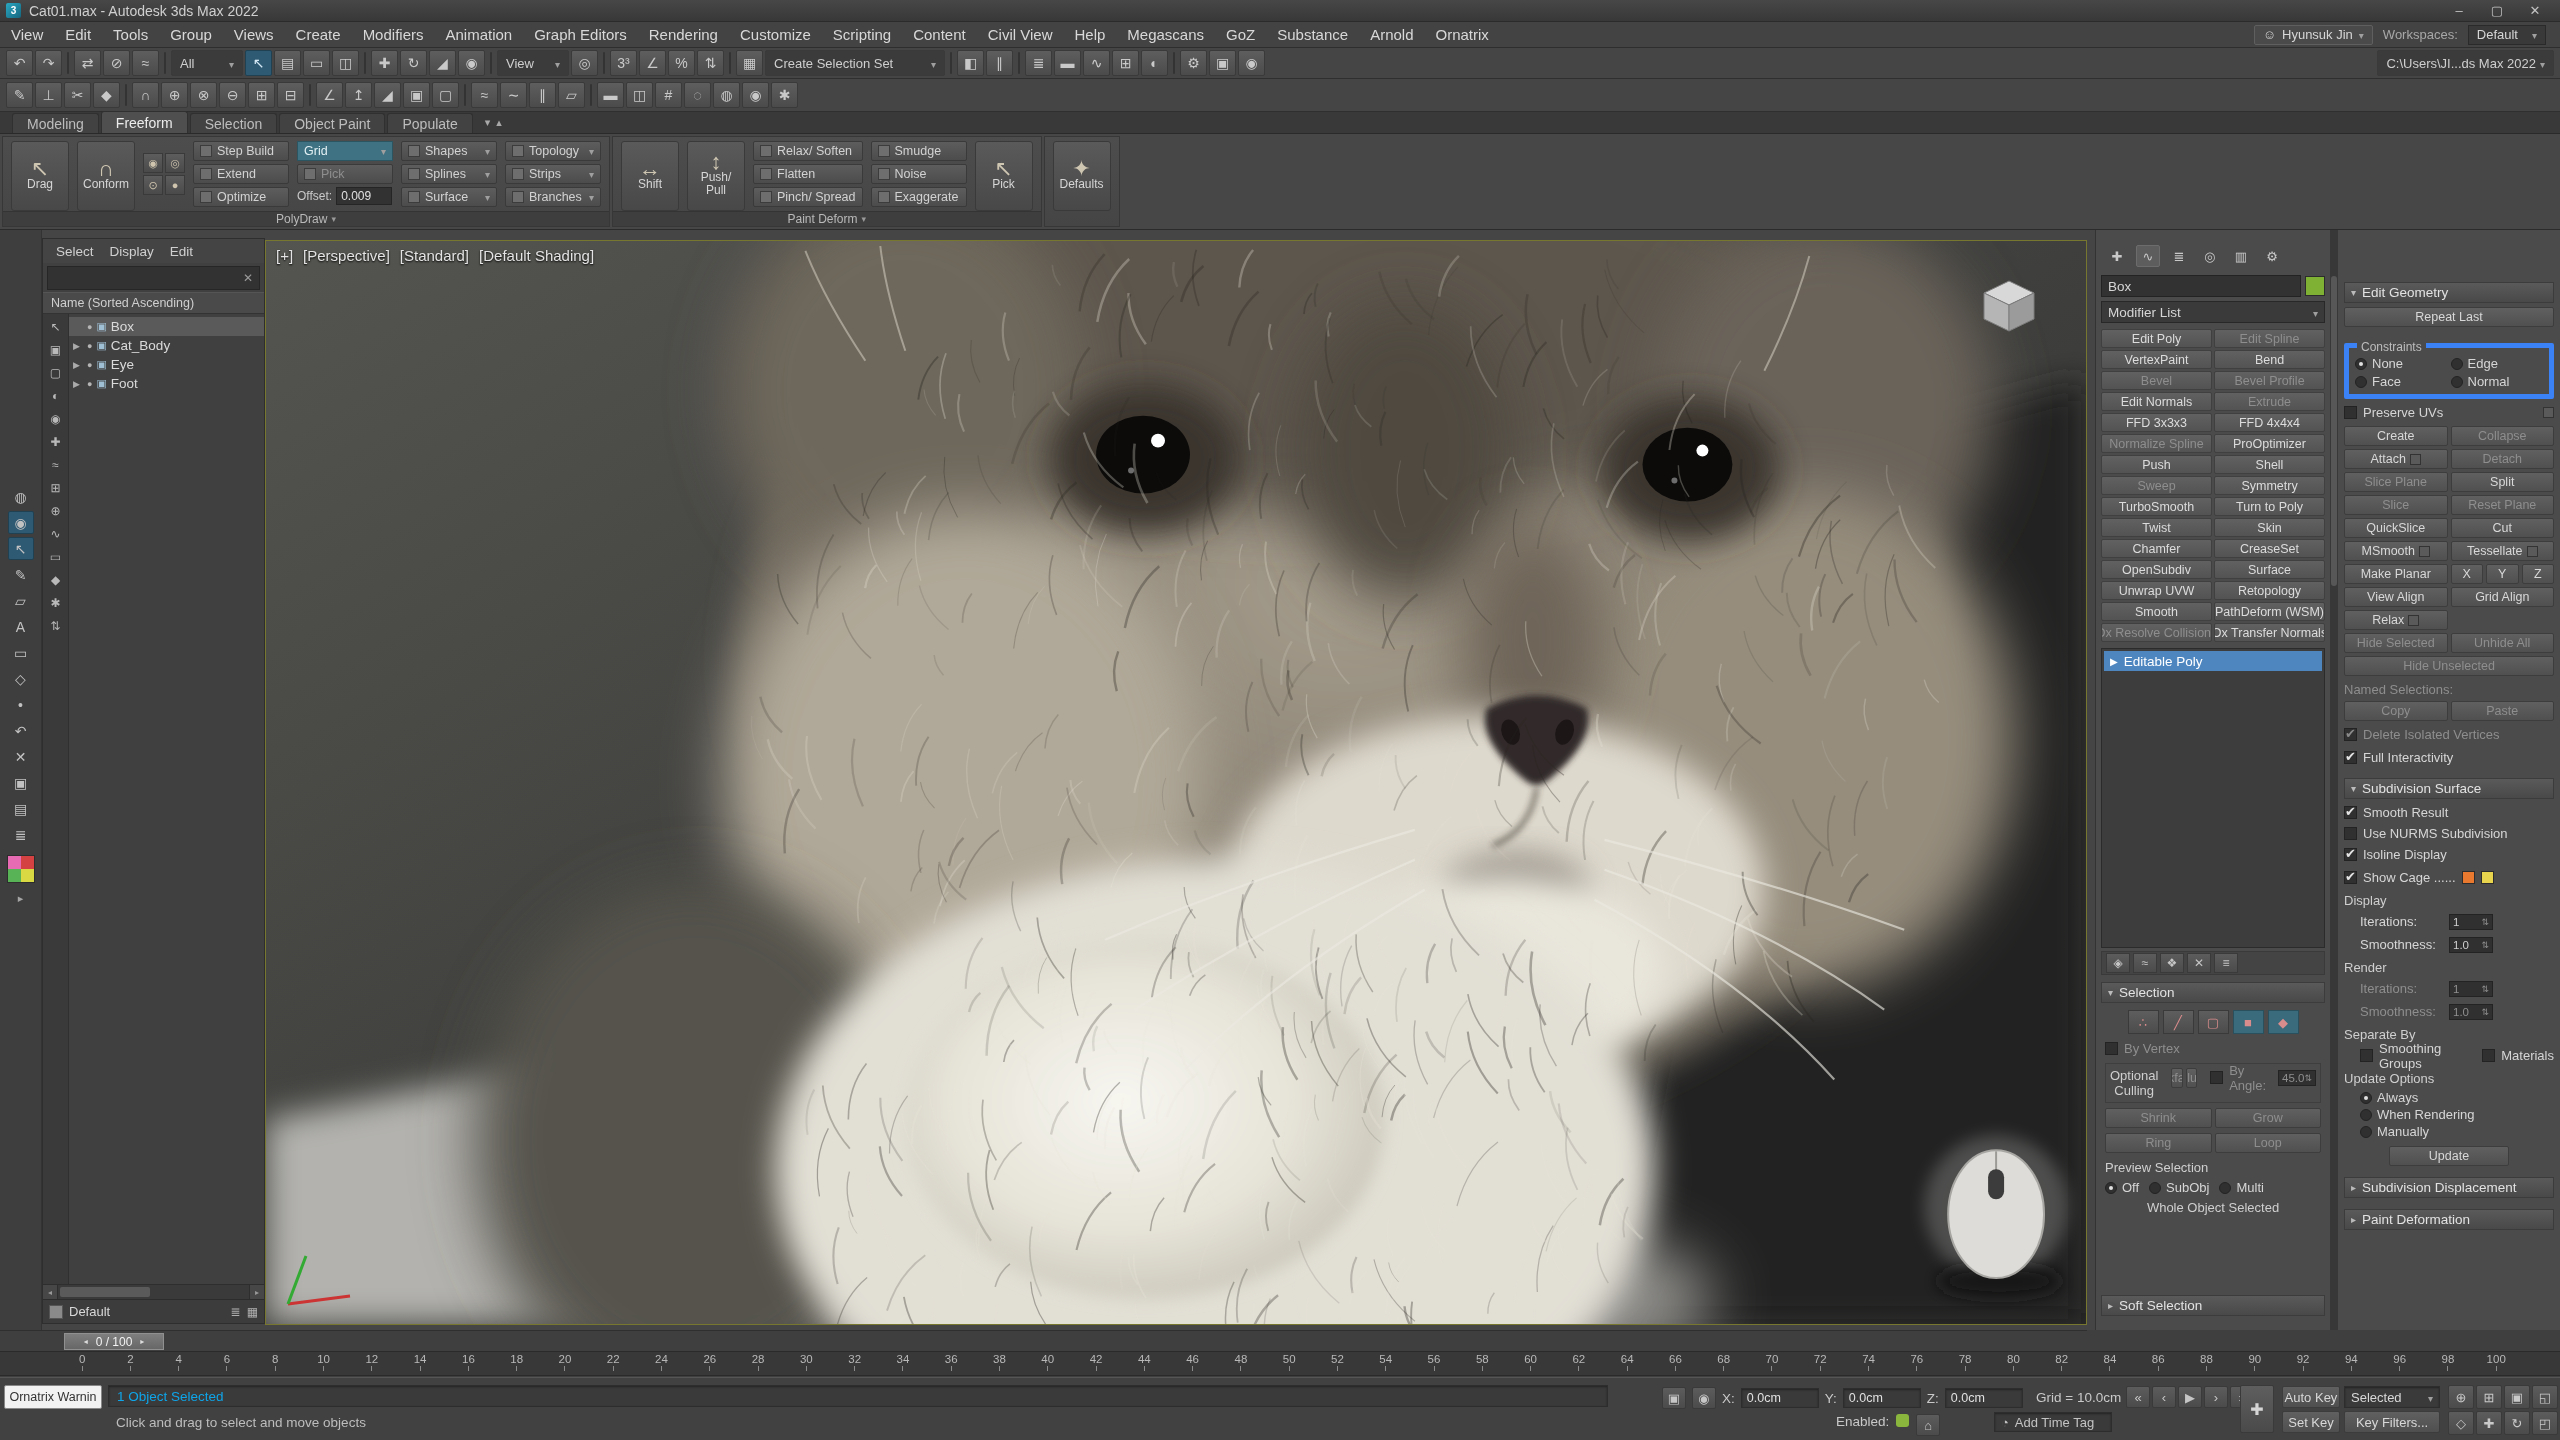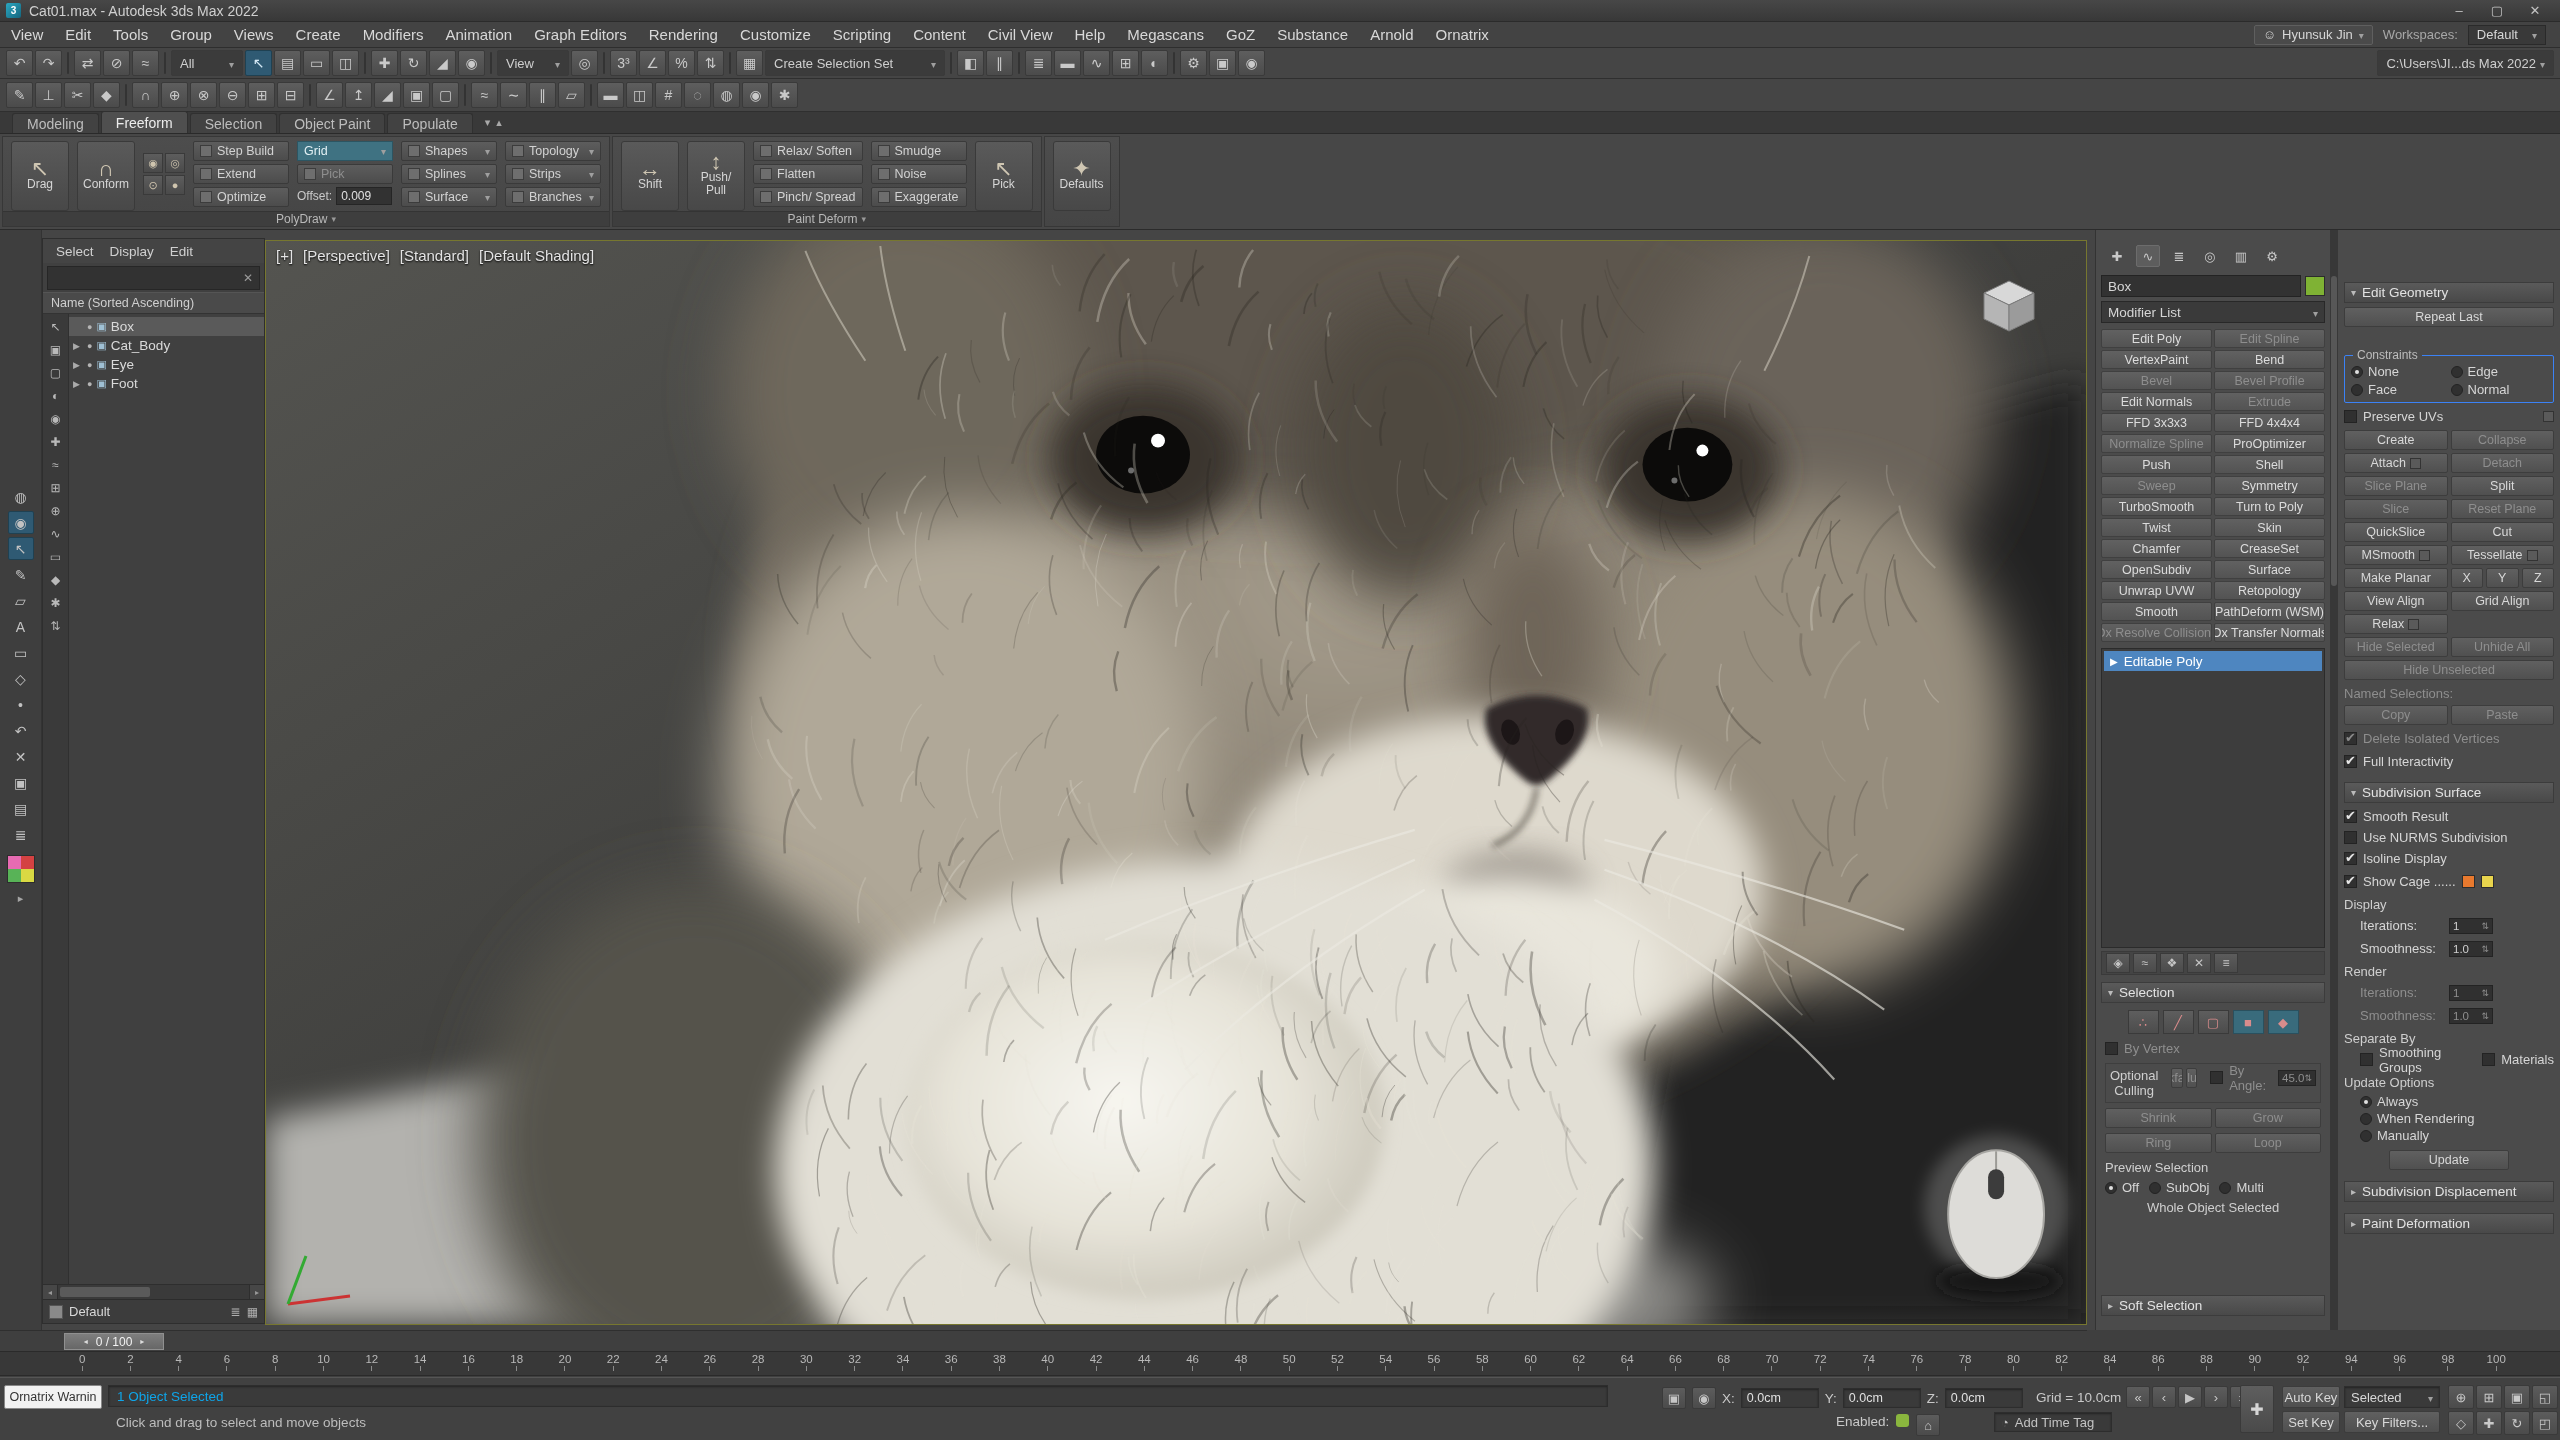--- a/index.html
+++ b/index.html
@@ -185,21 +185,21 @@
 #rightpanel{position:absolute;left:2338px;top:0;width:222px;height:1100px;background:#4b4b4b;
   padding:52px 6px 0;display:flex;flex-direction:column;font-size:13px;gap:4px}
 #cp-scrollbar{position:absolute;left:2330px;top:0;width:8px;height:1100px;background:#383838}
 #cp-scrollbar .thumb{position:absolute;left:1px;top:46px;width:6px;height:310px;background:#575757;border-radius:3px}
 .eg-rows{display:flex;flex-direction:column;gap:3px}
 .eg-row{display:grid;grid-template-columns:1fr 1fr;gap:3px}
 .eg-row .xyzwrap{display:none;gap:3px}
 .eg-row.xyz .xyzwrap{display:flex}
 .eg-row.wide .c1{grid-column:1/3}
 .btn2.mini{flex:1}
-.grpbox{border:1px solid #3b82f6;border-radius:2px;padding:8px 6px 5px;position:relative;margin-top:24px}
+.grpbox{border:5px solid #3b82f6;border-radius:2px;padding:8px 6px 5px;position:relative;margin-top:12px}
 .gtitle{position:absolute;top:-8px;left:8px;background:#4b4b4b;padding:0 4px;font-size:12px;color:#bdbdbd}
 .cgrid{display:grid;grid-template-columns:1fr 1fr;gap:3px}
 .rdrow{display:flex;align-items:center;gap:5px}
 .lblrow{color:#cfcfcf;margin-top:2px}
 .spinrow{display:flex;align-items:center;gap:5px;height:19px;padding-left:16px}
 .spinrow i{width:84px}
 .swatch2{width:13px;height:13px;border:1px solid #2c2c2c;flex:none}
 .updbtn{width:120px;align-self:center;margin-top:3px}
 .ind{padding-left:16px}
 

